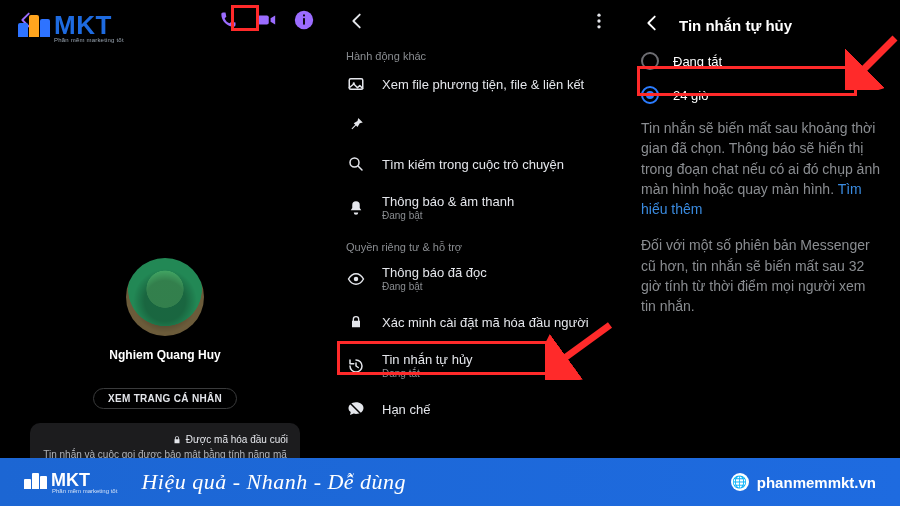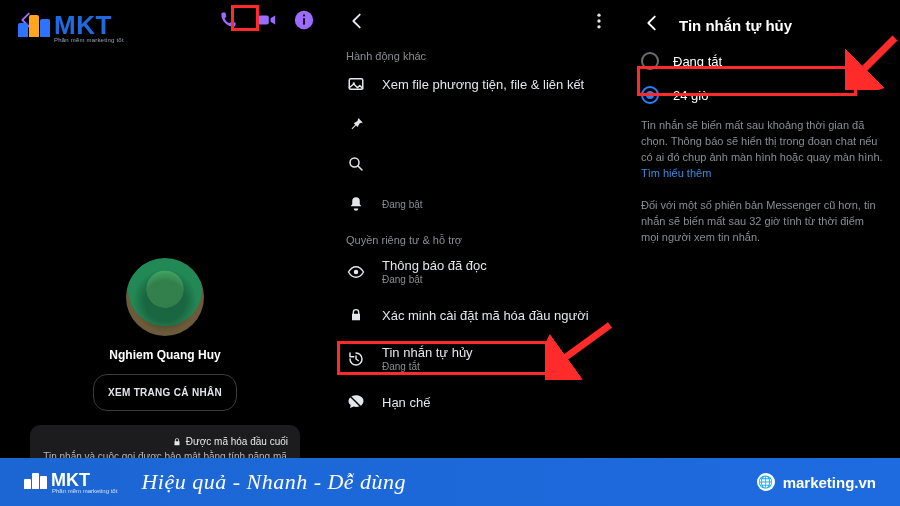--- a/index.html
+++ b/index.html
@@ -23,21 +23,21 @@
   .logo-mkt .mark .m1 { height: 14px; background: #2e73ff; }
   .logo-mkt .mark .m2 { height: 22px; background: #ffa51e; }
   .logo-mkt .mark .m3 { height: 18px; background: #2e73ff; }
   .logo-mkt .txt { font-size: 26px; font-weight: 800; color: #1e6be0; margin-left: 4px; vertical-align: middle; letter-spacing: 0.5px; }
   .logo-mkt .sub { font-size: 6px; color: #9aa5b1; letter-spacing: 0.2px; margin-top: -4px; display: block; padding-left: 36px; }
 
   .profile { text-align: center; padding-top: 218px; }
   .avatar { width: 78px; height: 78px; border-radius: 50%; margin: 0 auto 12px; background: radial-gradient(circle at 50% 40%, #4a6 0 30%, #285 31% 60%, #6b5b3a 61% 100%); background-size: cover; position: relative; overflow: hidden; }
   .avatar::after { content: ""; position: absolute; inset: 0; background: radial-gradient(circle at 50% 55%, rgba(0,0,0,.25) 0 35%, transparent 55%); }
   .profile h2 { font-size: 12px; font-weight: 600; margin-bottom: 12px; }
-  .pill-btn { display: inline-block; font-size: 10px; font-weight: 700; letter-spacing: .3px; padding: 12px 14px; border: 1px solid #3a3b3c; border-radius: 14px; color: #e4e6eb; }
+  .pill-btn { display: inline-block; font-size: 10px; font-weight: 700; letter-spacing: .3px; padding: 4px 14px; border: 1px solid #3a3b3c; border-radius: 14px; color: #e4e6eb; margin-top: 14px; }
 
   .enc-card { margin: 14px 30px 0; background: #1c1c1e; border-radius: 10px; padding: 10px 12px; text-align: center; font-size: 10px; color: #b0b3b8; line-height: 1.45; }
   .enc-card .enc-title { color: #e4e6eb; font-size: 10px; display: flex; align-items: center; justify-content: flex-end; gap: 4px; }
   .enc-card a { color: #3a8be0; text-decoration: none; }
 
   .action-row { display: flex; justify-content: center; gap: 10px; margin-top: 14px; padding: 0 28px; }
   .action-row .bub { width: 34px; height: 34px; border-radius: 50%; background: #242526; display: flex; align-items: center; justify-content: center; color: #aeb1ff; }
   .action-row .nick { flex: 1; height: 34px; border-radius: 17px; background: #242526; display: flex; align-items: center; justify-content: center; font-size: 10px; color: #e4e6eb; gap: 4px; }
 
   
@@ -56,21 +56,21 @@
   .p3-top { display: flex; align-items: center; gap: 16px; padding: 12px 16px 6px; }
   .p3-top h3 { font-size: 15px; font-weight: 600; }
   .radio-row { display: flex; align-items: center; gap: 14px; padding: 8px 16px; }
   .radio-row .r { width: 18px; height: 18px; border-radius: 50%; border: 2px solid #6d6d72; position: relative; flex: none; }
   .radio-row.sel .r { border-color: #2b7cff; }
   .radio-row.sel .r::after { content: ""; position: absolute; inset: 3px; border-radius: 50%; background: #2b7cff; }
   .radio-row .lbl { font-size: 13px; }
 
   .hl-radio { position: absolute; left: 637px; top: 66px; width: 220px; height: 30px; border: 3px solid #ff2a2a; z-index: 5; }
 
-  .p3-note { font-size: 11px; color: #8a8d91; padding: 6px 16px 0; line-height: 1.45; }
+  .p3-note { font-size: 14px; color: #8a8d91; padding: 6px 16px 0; line-height: 1.45; }
   .p3-note a { color: #3a8be0; text-decoration: none; }
 
   
   .arrow { position: absolute; z-index: 6; transform-origin: 0 0; }
   .arrow svg { display: block; }
 
   
   .banner { position: absolute; left: 0; bottom: 0; width: 100%; height: 48px; background: linear-gradient(90deg, #1c66d3, #1e6be0); display: flex; align-items: center; padding: 0 24px; color: #fff; z-index: 10; }
   .banner .blogo .mark { display: inline-flex; align-items: flex-end; gap: 1px; vertical-align: middle; }
   .banner .blogo .mark span { display: block; width: 7px; border-radius: 1px 1px 0 0; background: #fff; }
@@ -190,28 +190,32 @@
             </svg>
           </div>
       </div>
       <div class="row">
         <div class="ic">
             <svg width="18" height="18" viewBox="0 0 24 24">
               <circle class="stroke" cx="10" cy="10" r="6"></circle>
               <path class="stroke" d="M15 15l5 5"></path>
             </svg>
           </div>
+        <div class="lbls">
+            <div class="lbl">Tìm kiếm trong cuộc trò chuyện</div>
+          </div>
       </div>
       <div class="row">
         <div class="ic">
             <svg width="18" height="18" viewBox="0 0 24 24">
               <path class="fillc" d="M12 3a5 5 0 00-5 5v4l-2 3h14l-2-3V8a5 5 0 00-5-5zM9 18a3 3 0 006 0H9z"></path>
             </svg>
           </div>
         <div class="lbls">
+            <div class="lbl">Thông báo &amp; âm thanh</div>
             <div class="sub">Đang bật</div>
           </div>
       </div>
     </div>
 
     <div class="p2-heading">Quyền riêng tư &amp; hỗ trợ</div>
     <div class="list">
       <div class="row">
         <div class="ic">
             <svg width="18" height="18" viewBox="0 0 24 24">
@@ -313,15 +317,15 @@
     <span class="mark">
         <span class="m1"></span>
         <span class="m2"></span>
         <span class="m3"></span>
       </span><span class="txt">MKT</span>
     <span class="sub">Phần mềm marketing tốt</span>
   </div>
   <div class="tagline">Hiệu quả - Nhanh  - Dễ dùng</div>
   <div class="site">
     <span class="globe">🌐</span>
-    <span>marketing.vn</span>
+    <span>phanmemmkt.vn</span>
   </div>
 </div>
 
 </body></html>

